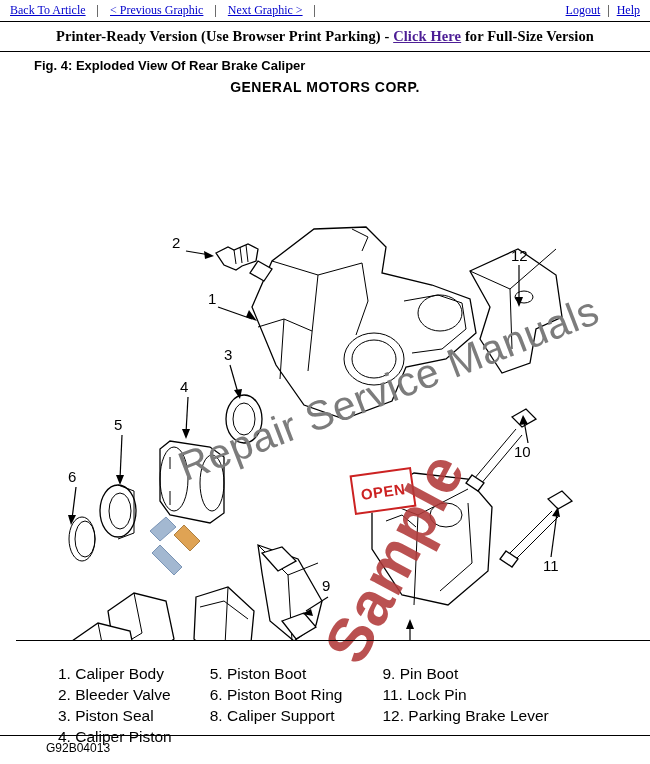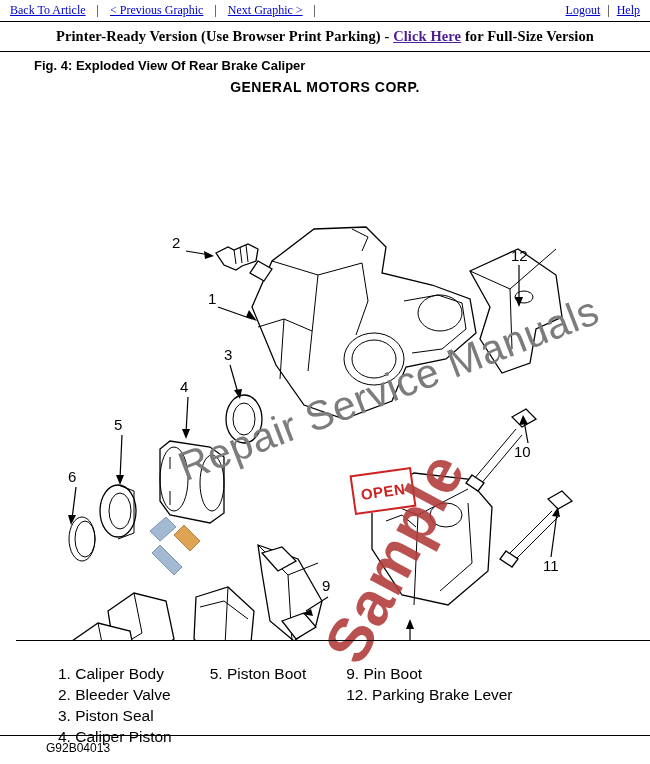--- a/index.html
+++ b/index.html
@@ -368,23 +368,26 @@
   <div class="legend">
     <div class="legend-cols">
       <div class="legend-col">
         <div class="legend-item">1. Caliper Body</div>
         <div class="legend-item">2. Bleeder Valve</div>
         <div class="legend-item">3. Piston Seal</div>
         <div class="legend-item">4. Caliper Piston</div>
       </div>
       <div class="legend-col">
         <div class="legend-item">5. Piston Boot</div>
+        <div class="legend-item">6. Piston Boot Ring</div>
+        <div class="legend-item">8. Caliper Support</div>
       </div>
       <div class="legend-col">
         <div class="legend-item">9. Pin Boot</div>
+        <div class="legend-item">11. Lock Pin</div>
         <div class="legend-item">12. Parking Brake Lever</div>
       </div>
     </div>
   </div>
 
   <div class="footer-rule"></div>
   <div class="fig-code">G92B04013</div>
 
 </div>
 

